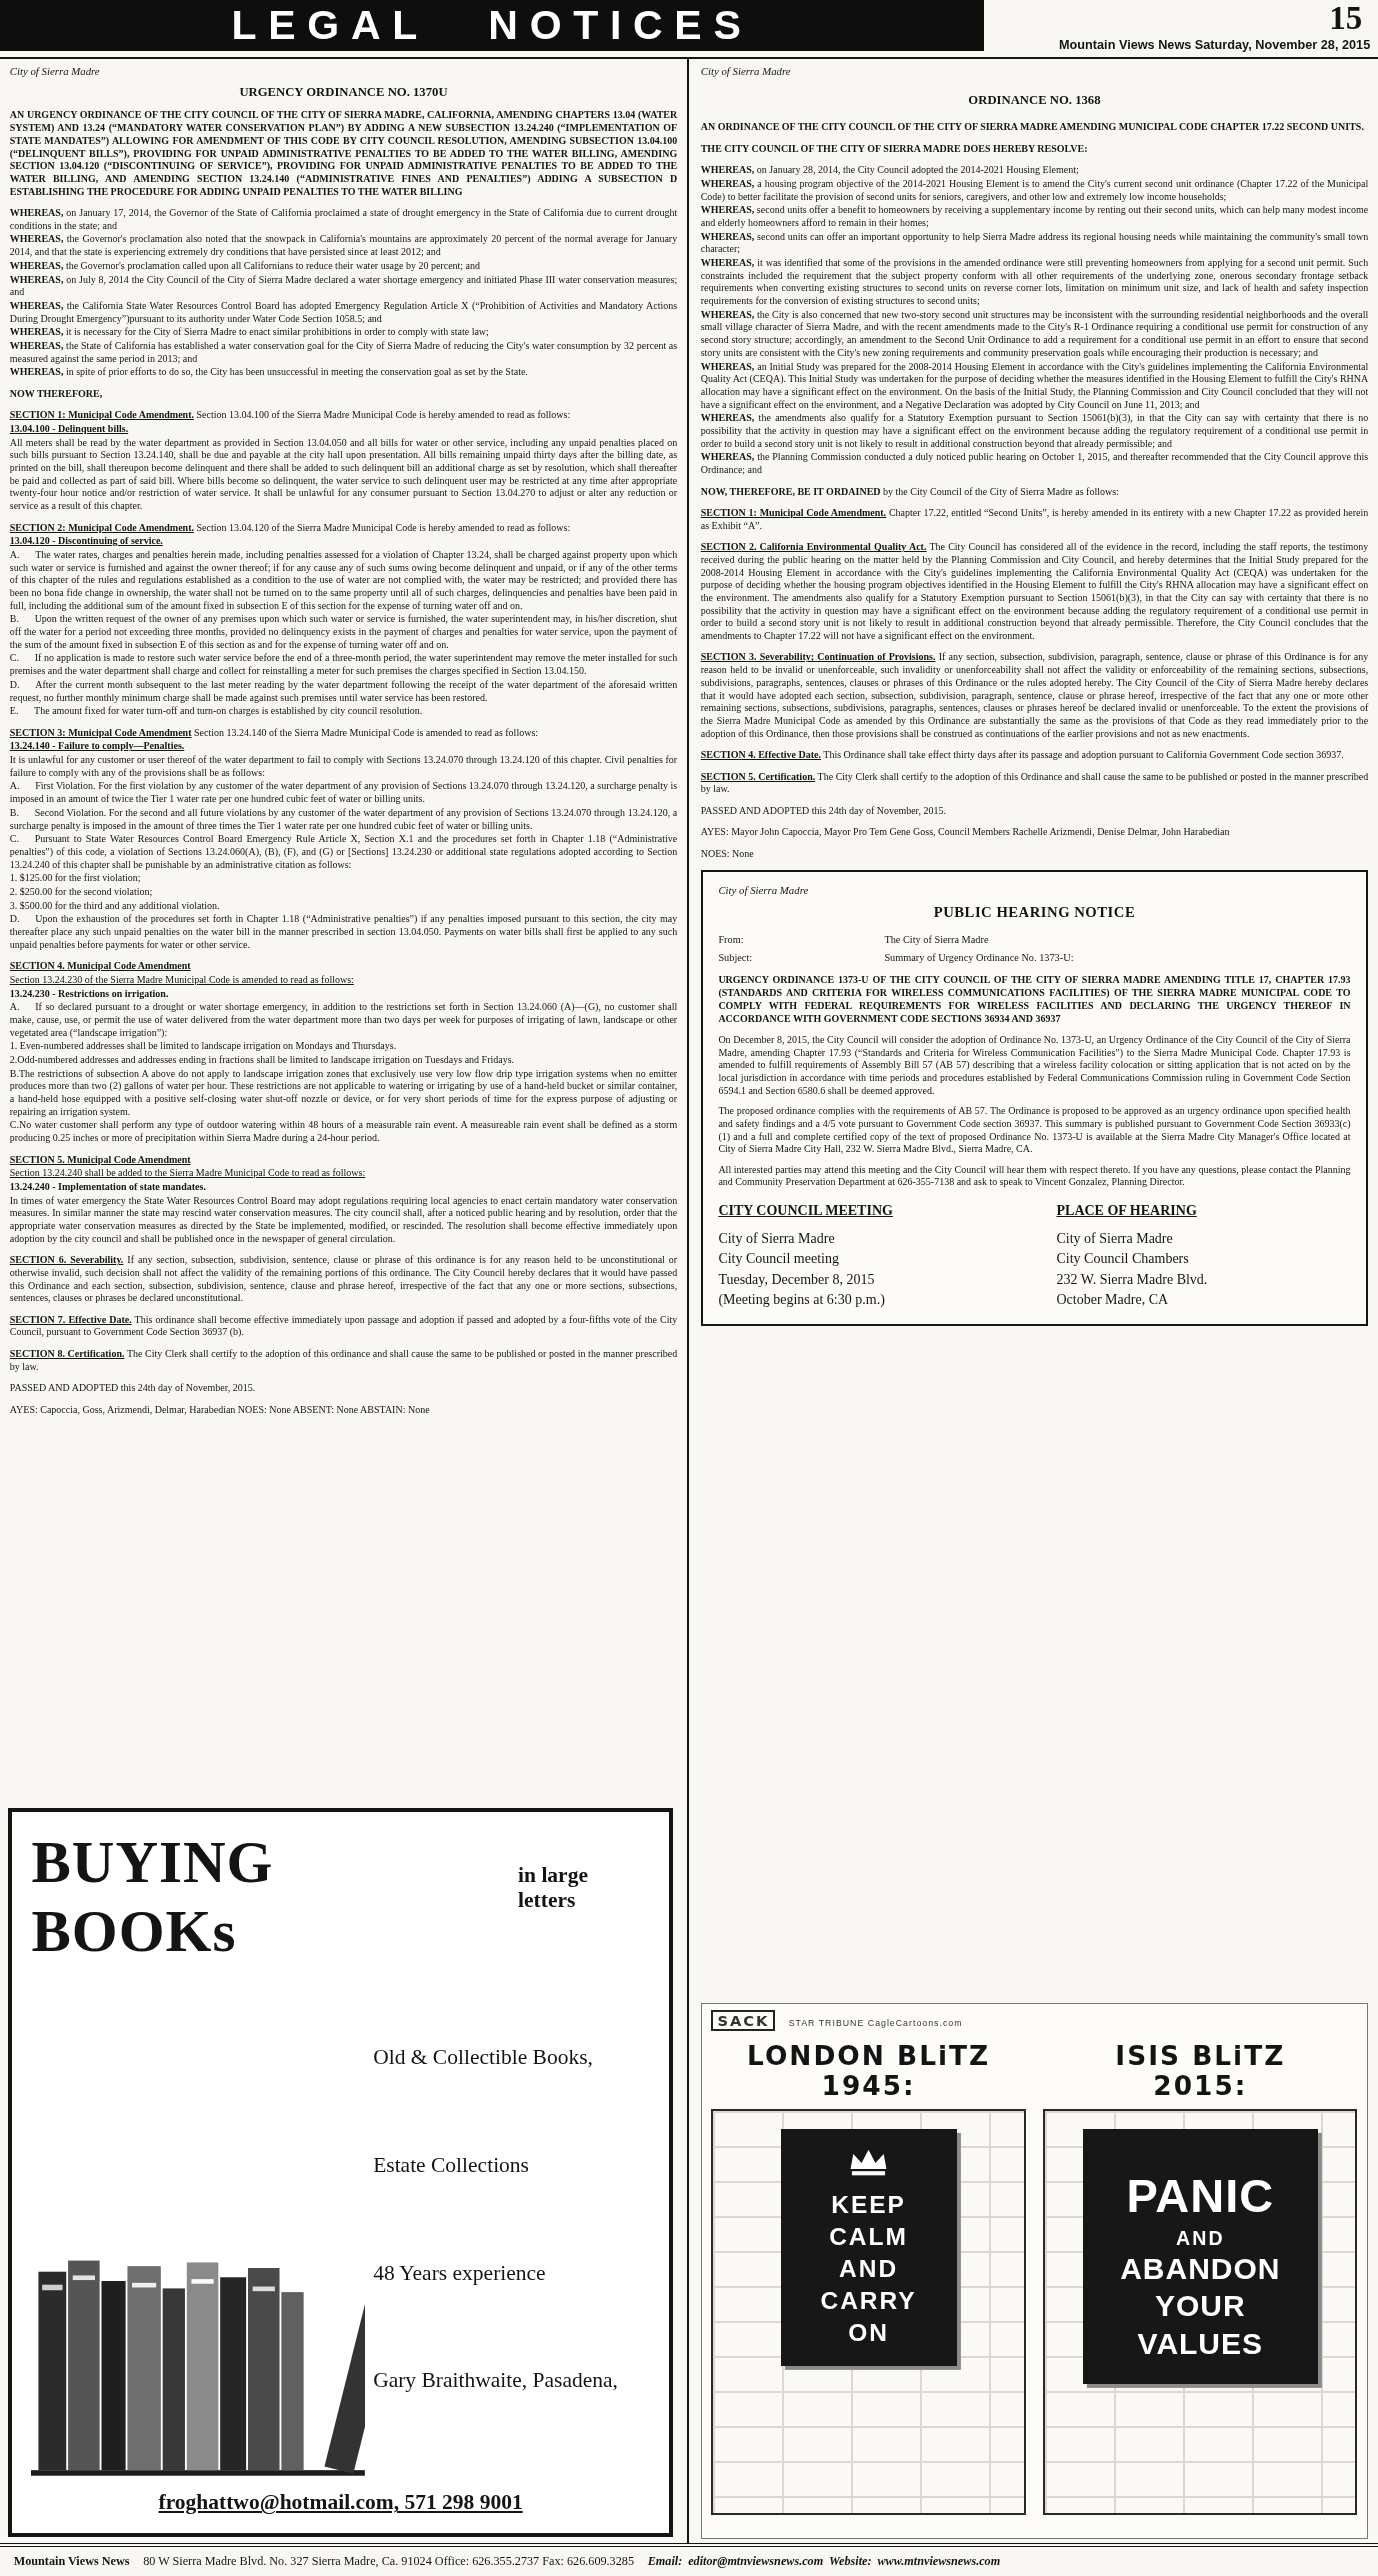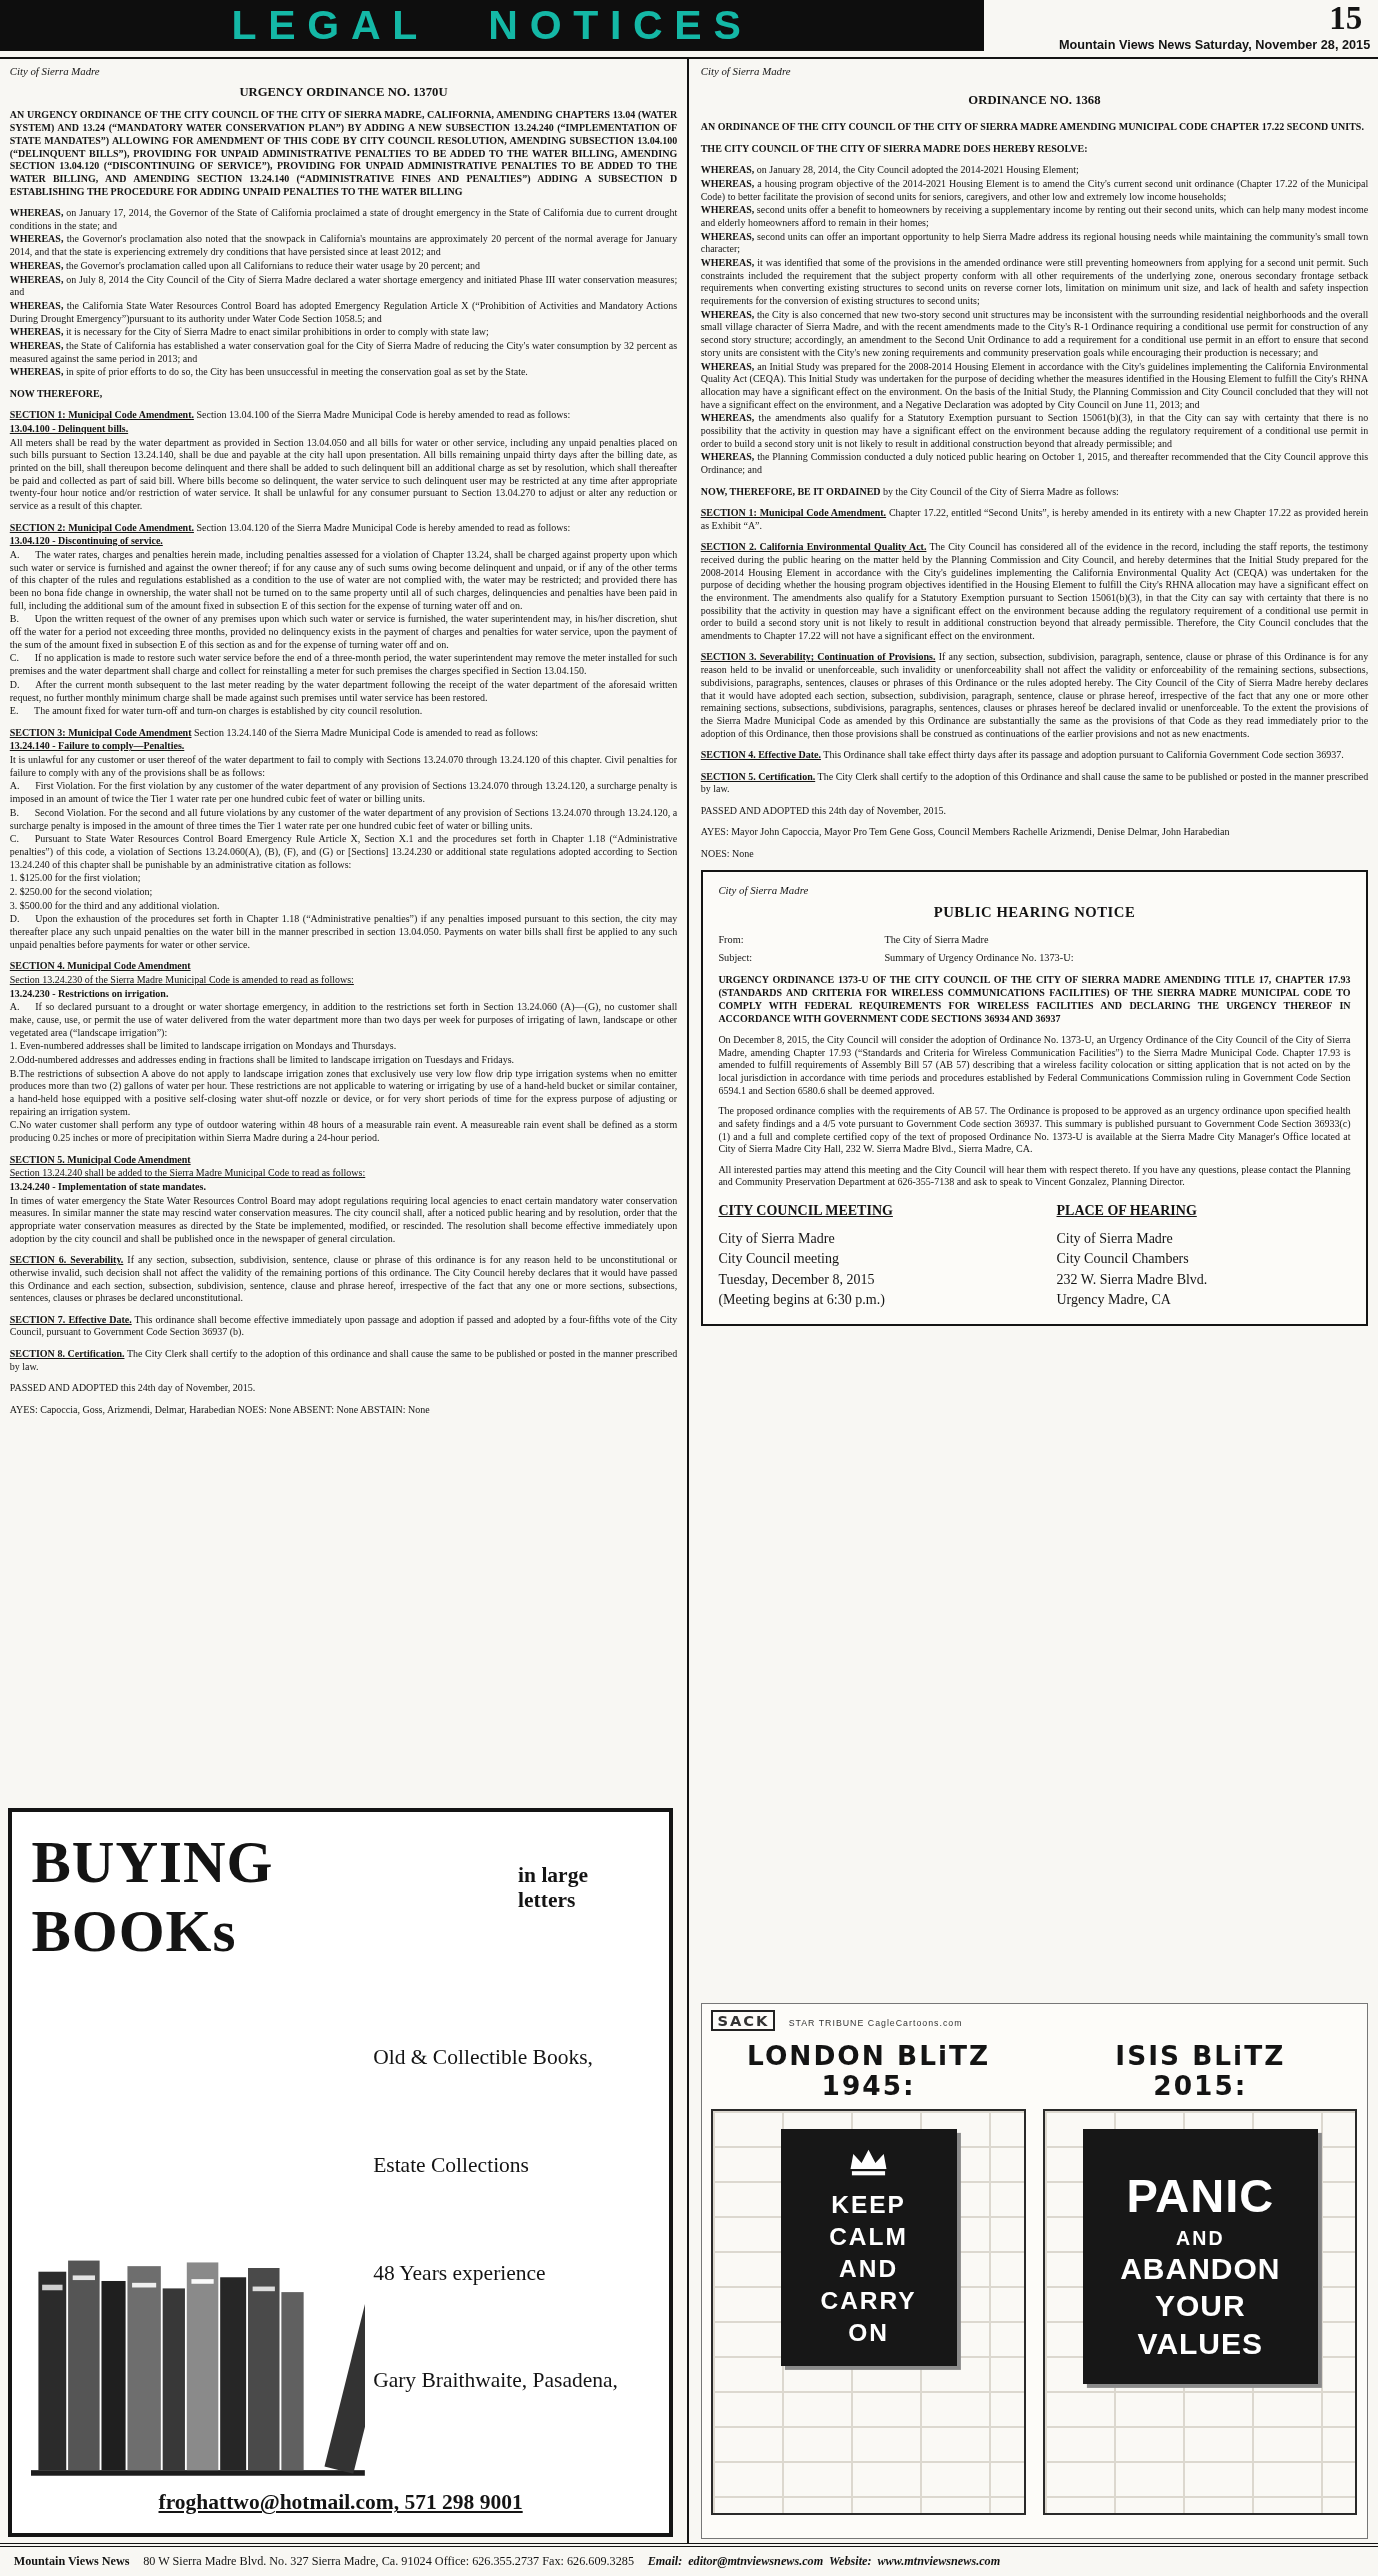--- a/index.html
+++ b/index.html
@@ -5,21 +5,21 @@
   * { margin:0; padding:0; box-sizing:border-box; }
   html,body { background:#d8d8d4; }
   body { font-family:"Liberation Serif", serif; color:#141414; }
   .page { width:1378px; height:2576px; background:#f8f7f3; margin:0 auto; position:relative;
           display:flex; flex-direction:column; overflow:hidden; }
 
   
   .masthead { position:relative; height:59px; border-bottom:2px solid #141414; flex:0 0 auto; }
   .masthead-bar { position:absolute; left:0; top:0; width:984px; height:51px; background:#0e0e0e;
                   display:flex; align-items:center; justify-content:center; }
-  .masthead-title { color:#14b8a6; font-family:"Liberation Sans", sans-serif; font-weight:bold;
+  .masthead-title { color:#ffffff; font-family:"Liberation Sans", sans-serif; font-weight:bold;
                     font-size:41px; letter-spacing:11.7px; word-spacing:37px; }
   .page-number { position:absolute; right:15.7px; top:0px; font-size:33px; font-weight:bold;
                  font-family:"Liberation Serif", serif; }
   .issue-line { position:absolute; right:7.8px; top:38px; font-size:12.7px; font-weight:bold;
                 font-family:"Liberation Sans", sans-serif; }
 
   
   .columns { flex:1 1 auto; display:flex; overflow:hidden; padding:0 5.9px;justify-content:space-between; }
   .col { width:50%; position:relative; overflow:hidden; }
   .col-left  { border-right:2px solid #141414; padding:3.9px 9.8px 744px 3.9px; }
@@ -252,21 +252,21 @@
             <div>City of Sierra Madre</div>
             <div>City Council meeting</div>
             <div>Tuesday, December 8, 2015</div>
             <div>(Meeting begins at 6:30 p.m.)</div>
           </div>
           <div class="phn-meet-col">
             <div class="hd">PLACE OF HEARING</div>
             <div>City of Sierra Madre</div>
             <div>City Council Chambers</div>
             <div>232 W. Sierra Madre Blvd.</div>
-            <div>Urgency Madre, CA</div>
+            <div>October Madre, CA</div>
           </div>
         </div>
       </div>
 
       <div class="comic">
         <div class="comic-credit">
           <span class="comic-sig">SACK</span>
           <span>STAR TRIBUNE  CagleCartoons.com</span>
         </div>
         <div class="panels">

